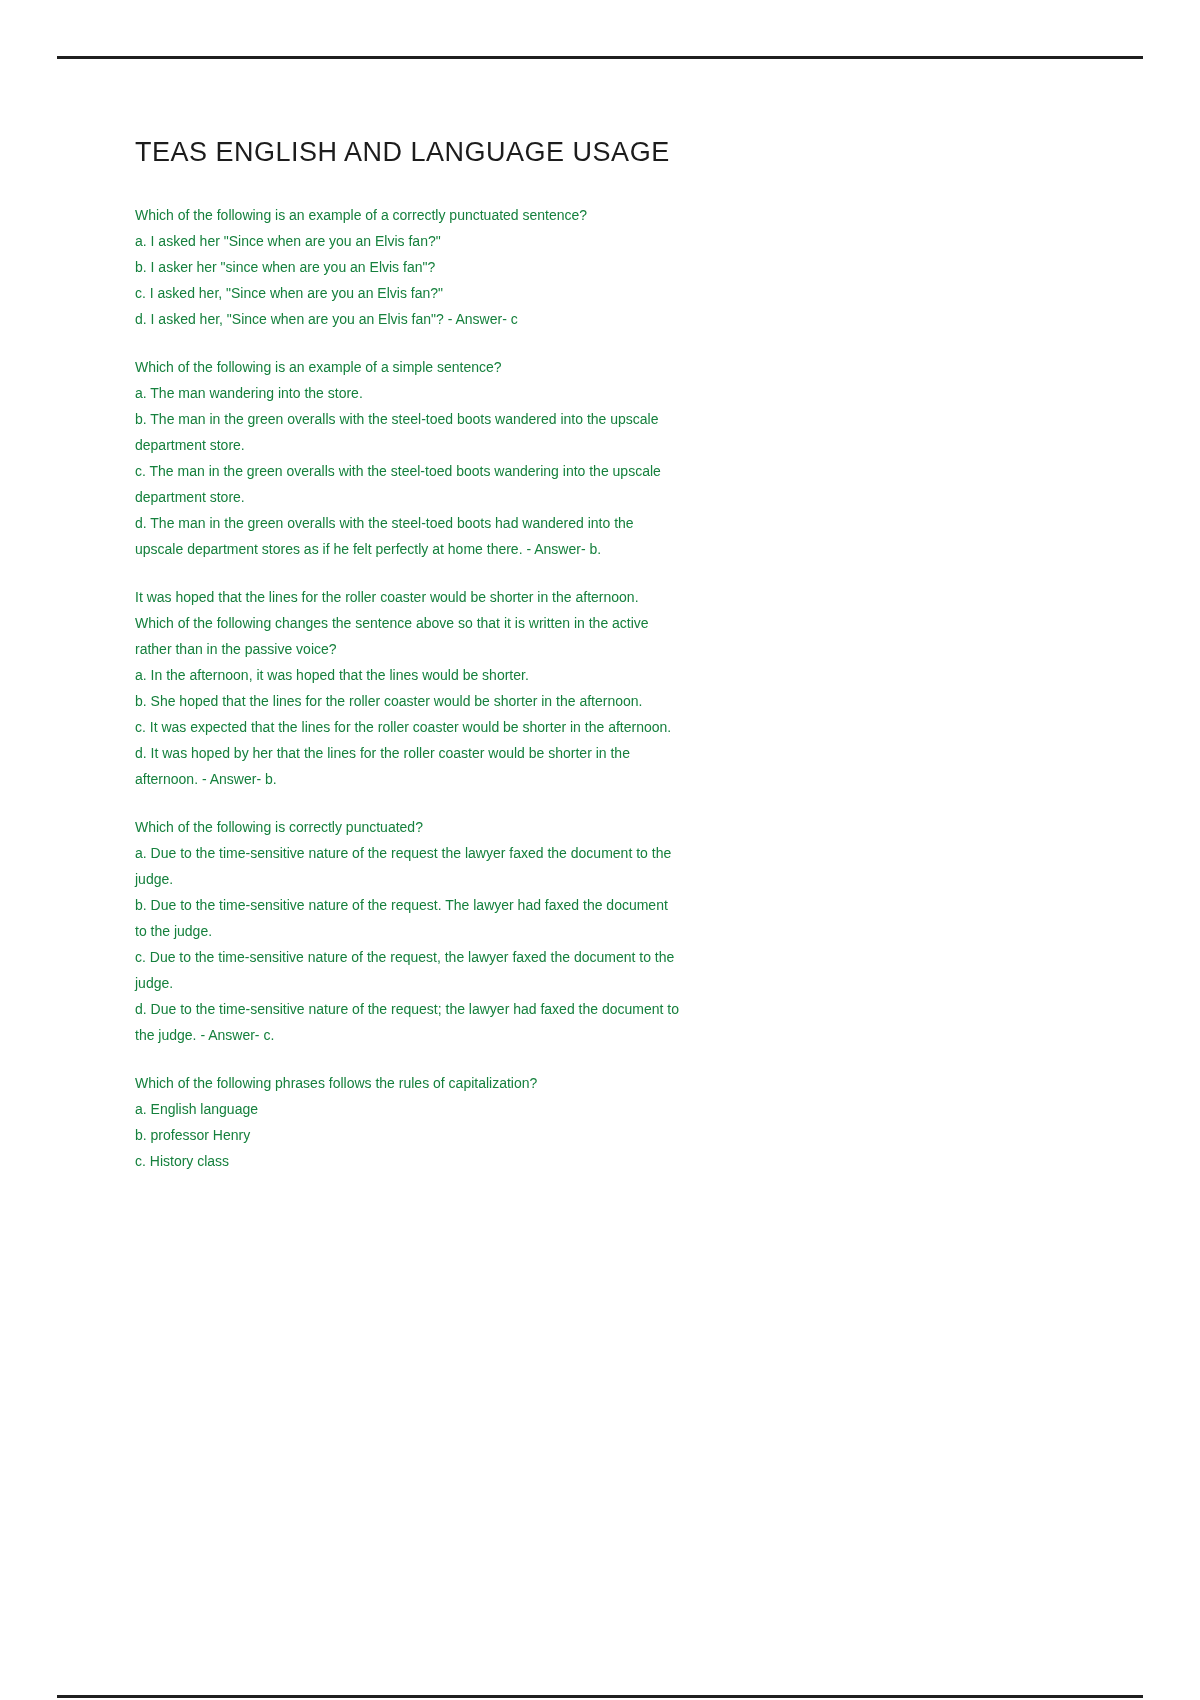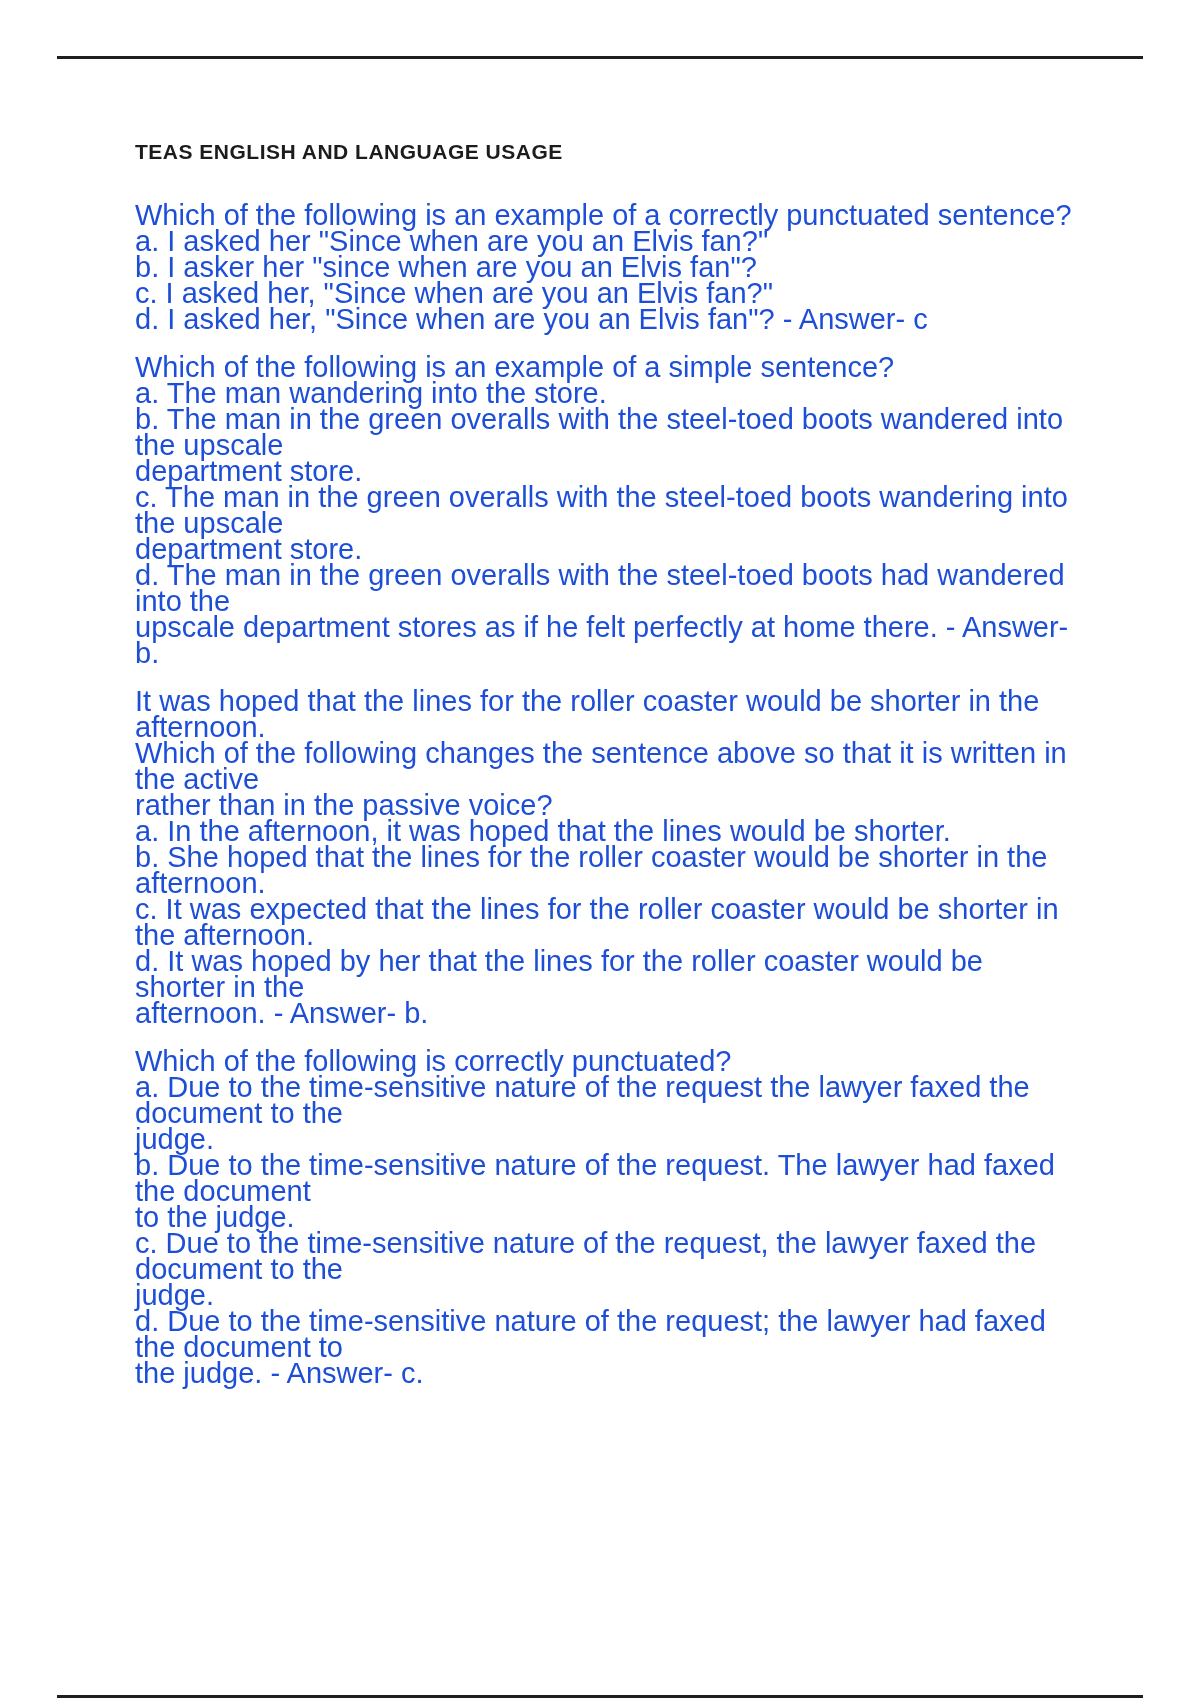--- a/index.html
+++ b/index.html
@@ -22,32 +22,32 @@
   }
   .rule.top { top: 56px; }
   .rule.bottom { top: 1695px; }
   .content {
     position: absolute;
     left: 135px;
     top: 132px;
     width: 945px;
   }
   .doc-title {
-    font-size: 21px;
-    font-weight: 700;
+    font-size: 27px;
+    font-weight: 400;
     line-height: 40px;
     letter-spacing: 0.5px;
     color: #1c1c1c;
     margin-bottom: 30px;
     white-space: nowrap;
   }
   .question-block {
-    font-size: 29px;
+    font-size: 14px;
     line-height: 26px;
-    color: #1d4ed8;
+    color: #15803d;
     white-space: pre-line;
     margin-bottom: 22px;
   }
 </style>
 </head>
 <body>
 
 <div class="rule top"></div>
 
 <div class="content">
@@ -81,15 +81,19 @@
   <p class="question-block">Which of the following is correctly punctuated?
 a. Due to the time-sensitive nature of the request the lawyer faxed the document to the
 judge.
 b. Due to the time-sensitive nature of the request. The lawyer had faxed the document
 to the judge.
 c. Due to the time-sensitive nature of the request, the lawyer faxed the document to the
 judge.
 d. Due to the time-sensitive nature of the request; the lawyer had faxed the document to
 the judge. - Answer- c.</p>
 
+  <p class="question-block">Which of the following phrases follows the rules of capitalization?
+a. English language
+b. professor Henry
+c. History class</p>
 </div>
 
 <div class="rule bottom"></div>
 
 </body></html>

